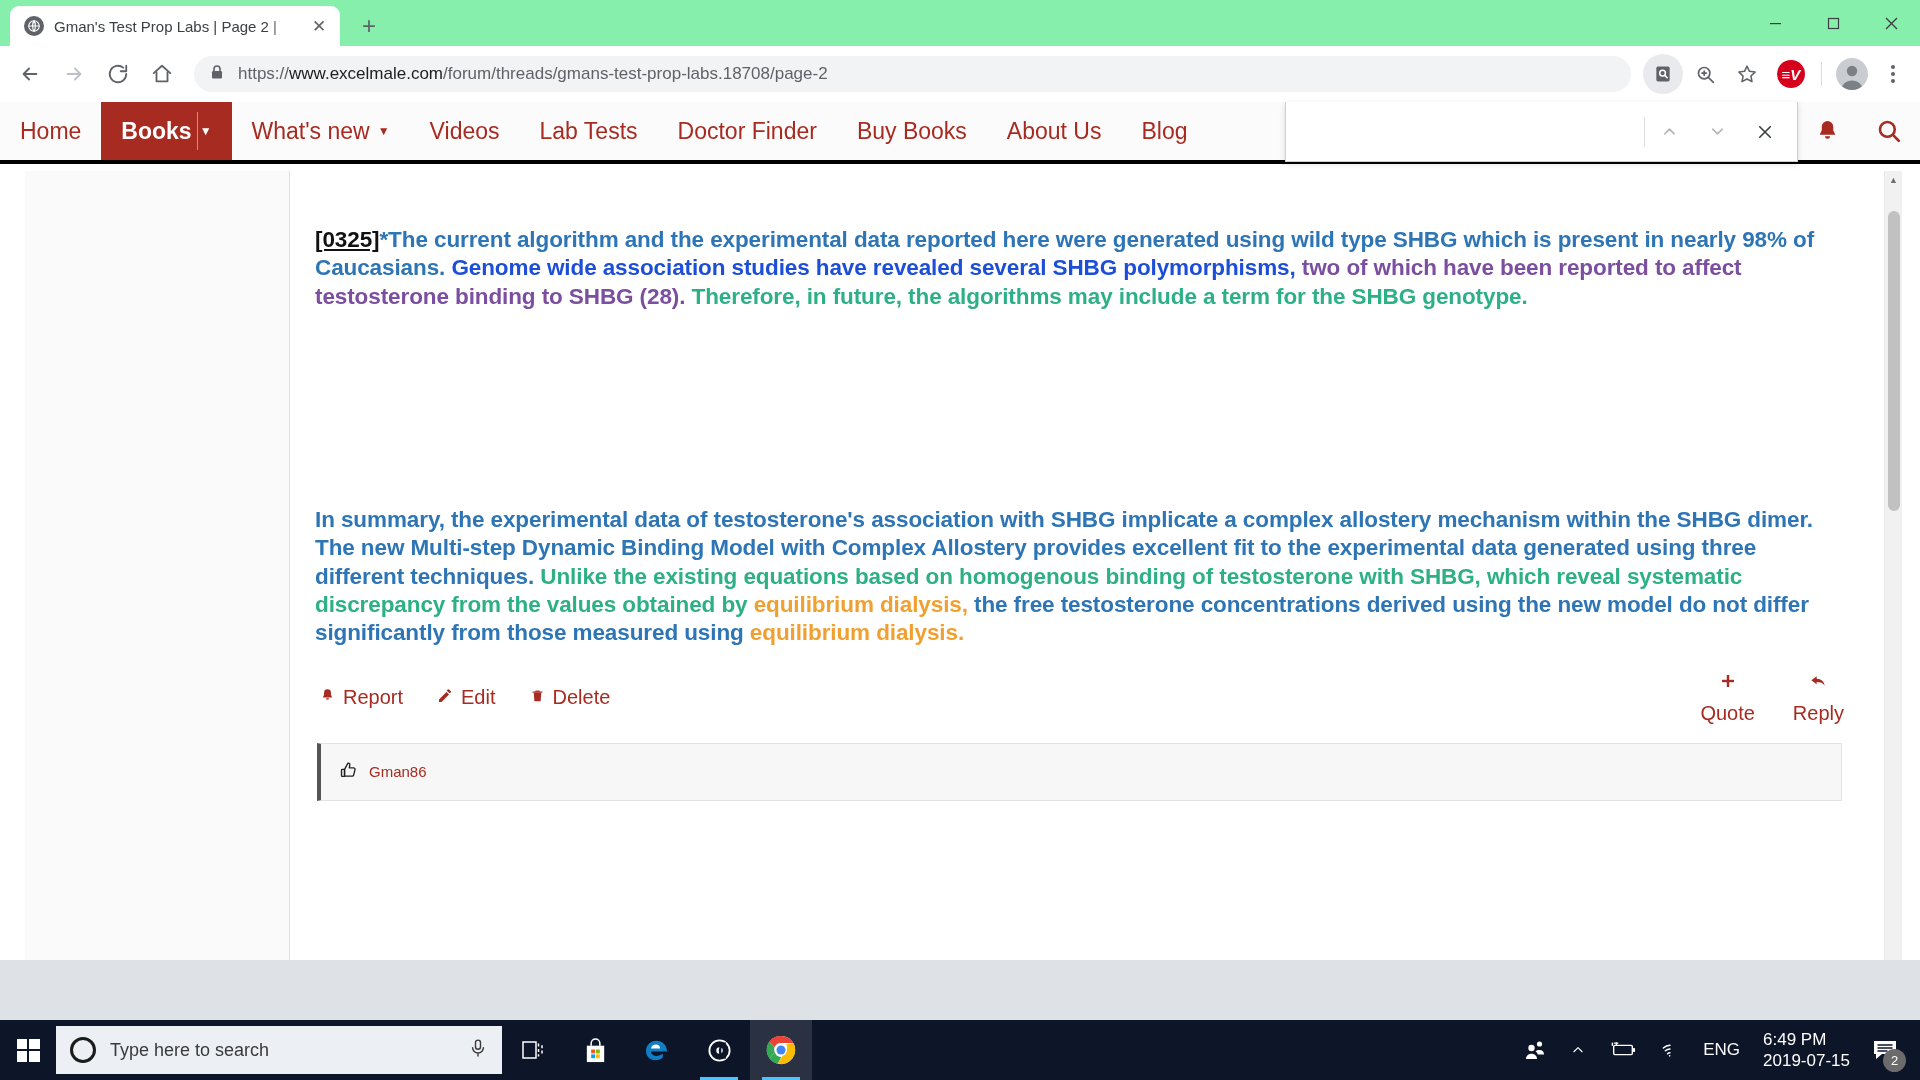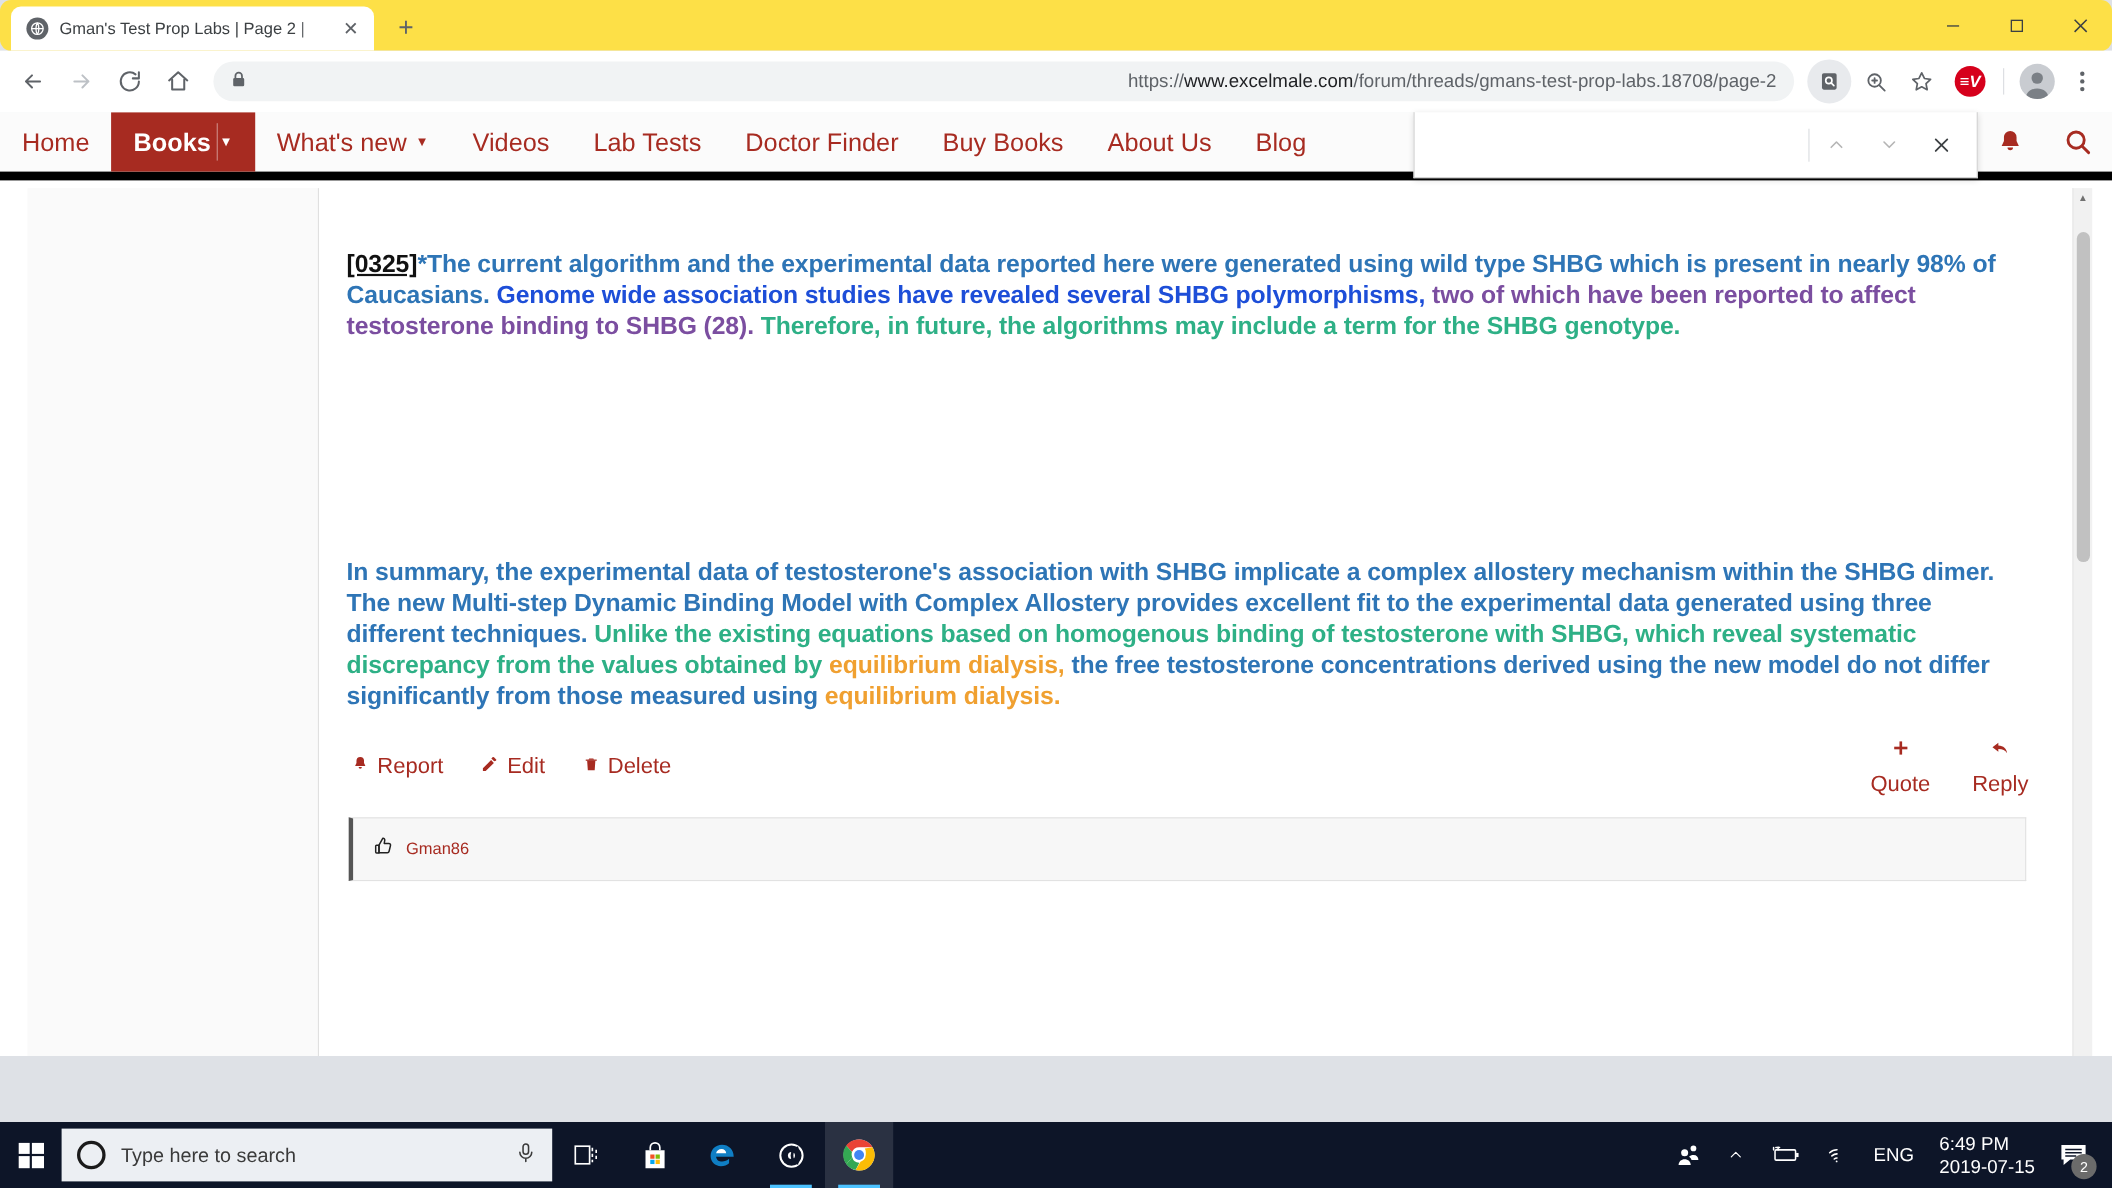--- a/index.html
+++ b/index.html
@@ -8,24 +8,23 @@
     overflow: hidden;
     font-family: "Liberation Sans", sans-serif;
     background: #ffffff;
   }
 
   
   .browser { position: absolute; inset: 0 0 60px 0; background: #dee1e6; }
 
   
   .tabstrip {
-    height: 46px; background: #fde047;
+    height: 46px; background: #86efac;
     display: flex; align-items: flex-end; padding-left: 10px;
     position: relative;
-    border-radius: 10px;
   }
   .tab {
     height: 40px; width: 330px;
     background: #fff; border-radius: 9px 9px 0 0;
     display: flex; align-items: center; gap: 10px;
     padding: 0 10px 0 14px;
   }
   .tab-favicon {
     width: 20px; height: 20px; border-radius: 50%;
     background: #5f6368; flex: 0 0 20px;
@@ -64,21 +63,21 @@
   .tb-btn {
     width: 40px; height: 40px; border-radius: 50%;
     display: flex; align-items: center; justify-content: center;
     color: #5f6368; flex: 0 0 40px;
   }
   .tb-btn.disabled { color: #bdc1c6; }
   .omnibox {
     flex: 1 1 auto; height: 36px; background: #f1f3f4;
     border-radius: 18px; display: flex; align-items: center;
     gap: 12px; padding: 0 16px; margin: 0 8px;
-    font-size: 17px; color: #3c4043; overflow: hidden; white-space: nowrap; justify-content: space-between;
+    font-size: 17px; color: #3c4043; overflow: hidden; white-space: nowrap;
   }
   .omnibox .host { color: #202124; }
   .omnibox .dim { color: #5f6368; }
   .lock { flex: 0 0 16px; }
   .tb-right { display: flex; align-items: center; gap: 2px; }
   .tb-btn.active-bg { background: #e8eaed; }
   .ext-badge {
     width: 28px; height: 28px; border-radius: 50%;
     background: #d6001c; color: #fff;
     display: flex; align-items: center; justify-content: center;
@@ -95,21 +94,21 @@
           align-items: center; gap: 3px; }
   .dots i { width: 4px; height: 4px; border-radius: 50%; background: #5f6368; display:block;}
 
   
   .page { position: absolute; top: 102px; left: 0; right: 0; bottom: 60px;
           background: #ffffff; overflow: hidden; }
 
   .sitenav {
     height: 62px; background: #fbfbfb;
     display: flex; align-items: stretch;
-    border-bottom: 8px solid #000000;
+    border-bottom: 4px solid #000000;
     position: relative;
   }
   .nav-item {
     display: flex; align-items: center; gap: 8px;
     padding: 0 20px; font-size: 23px; color: #a72b21;
     white-space: nowrap;
   }
   .nav-item.active { background: #a72b21; color: #fff; font-weight: bold; position: relative; }
   .nav-item.active .caret-sep {
     position: absolute; right: 34px; top: 10px; bottom: 10px;

